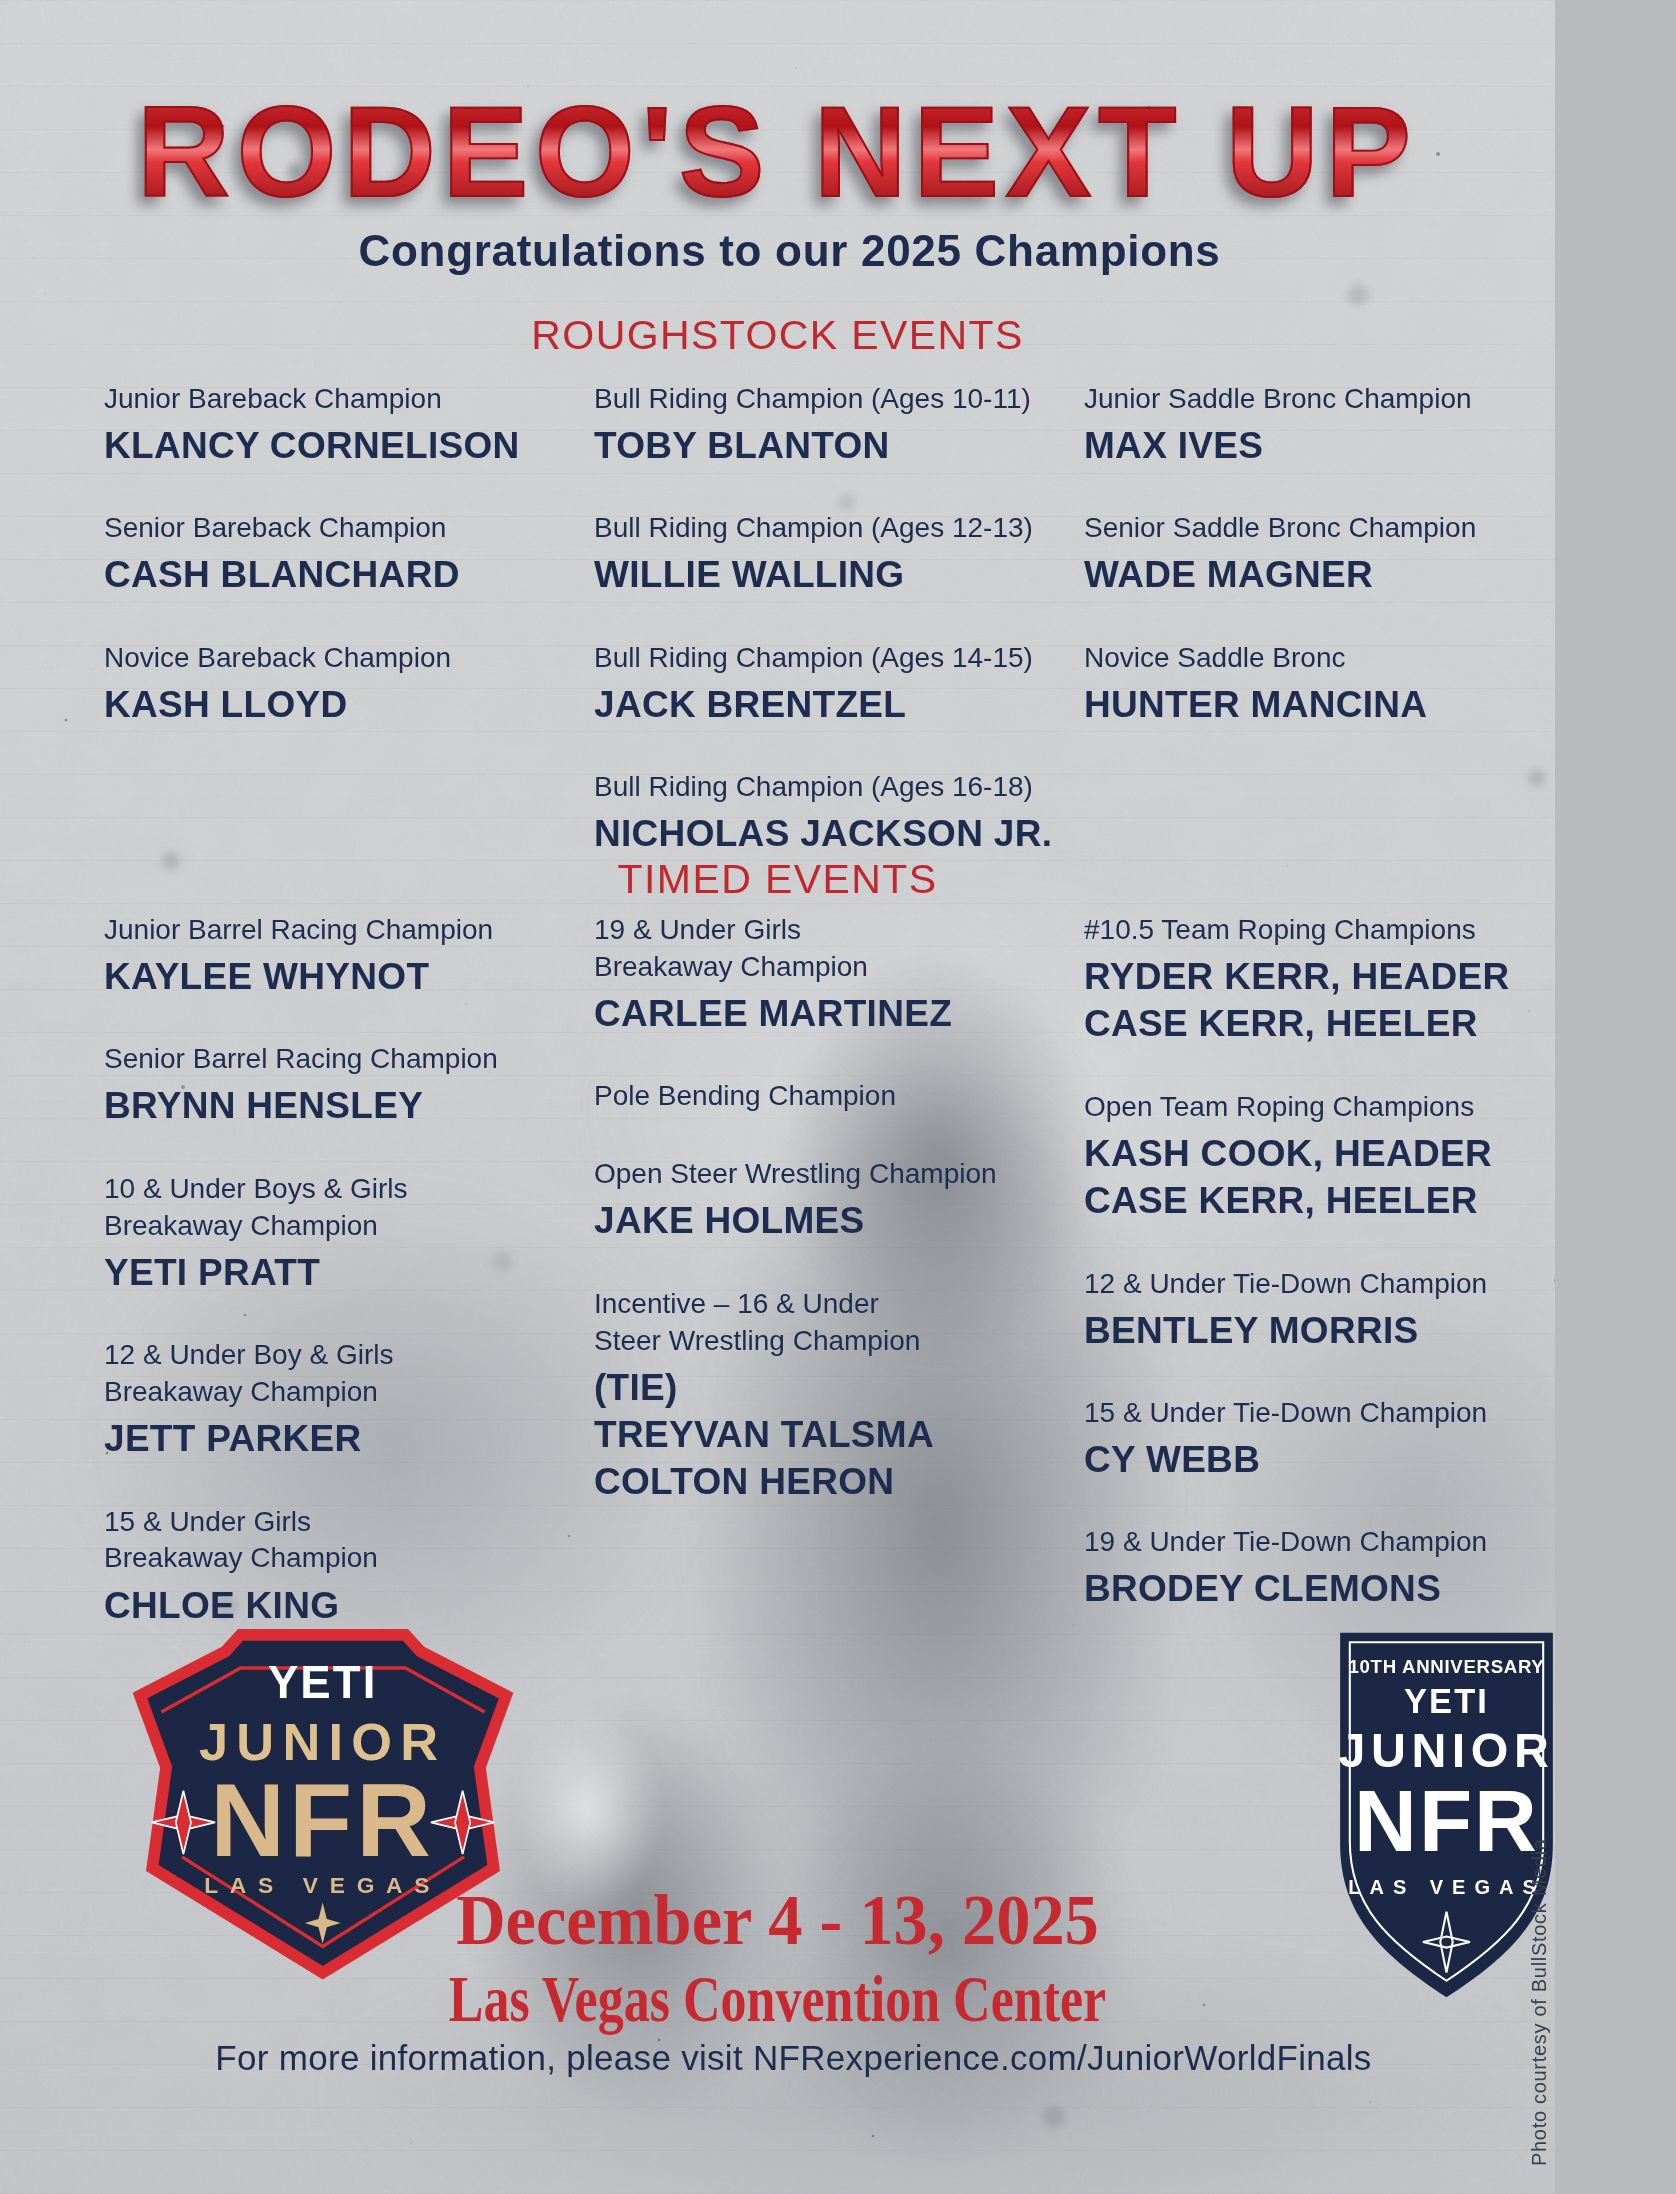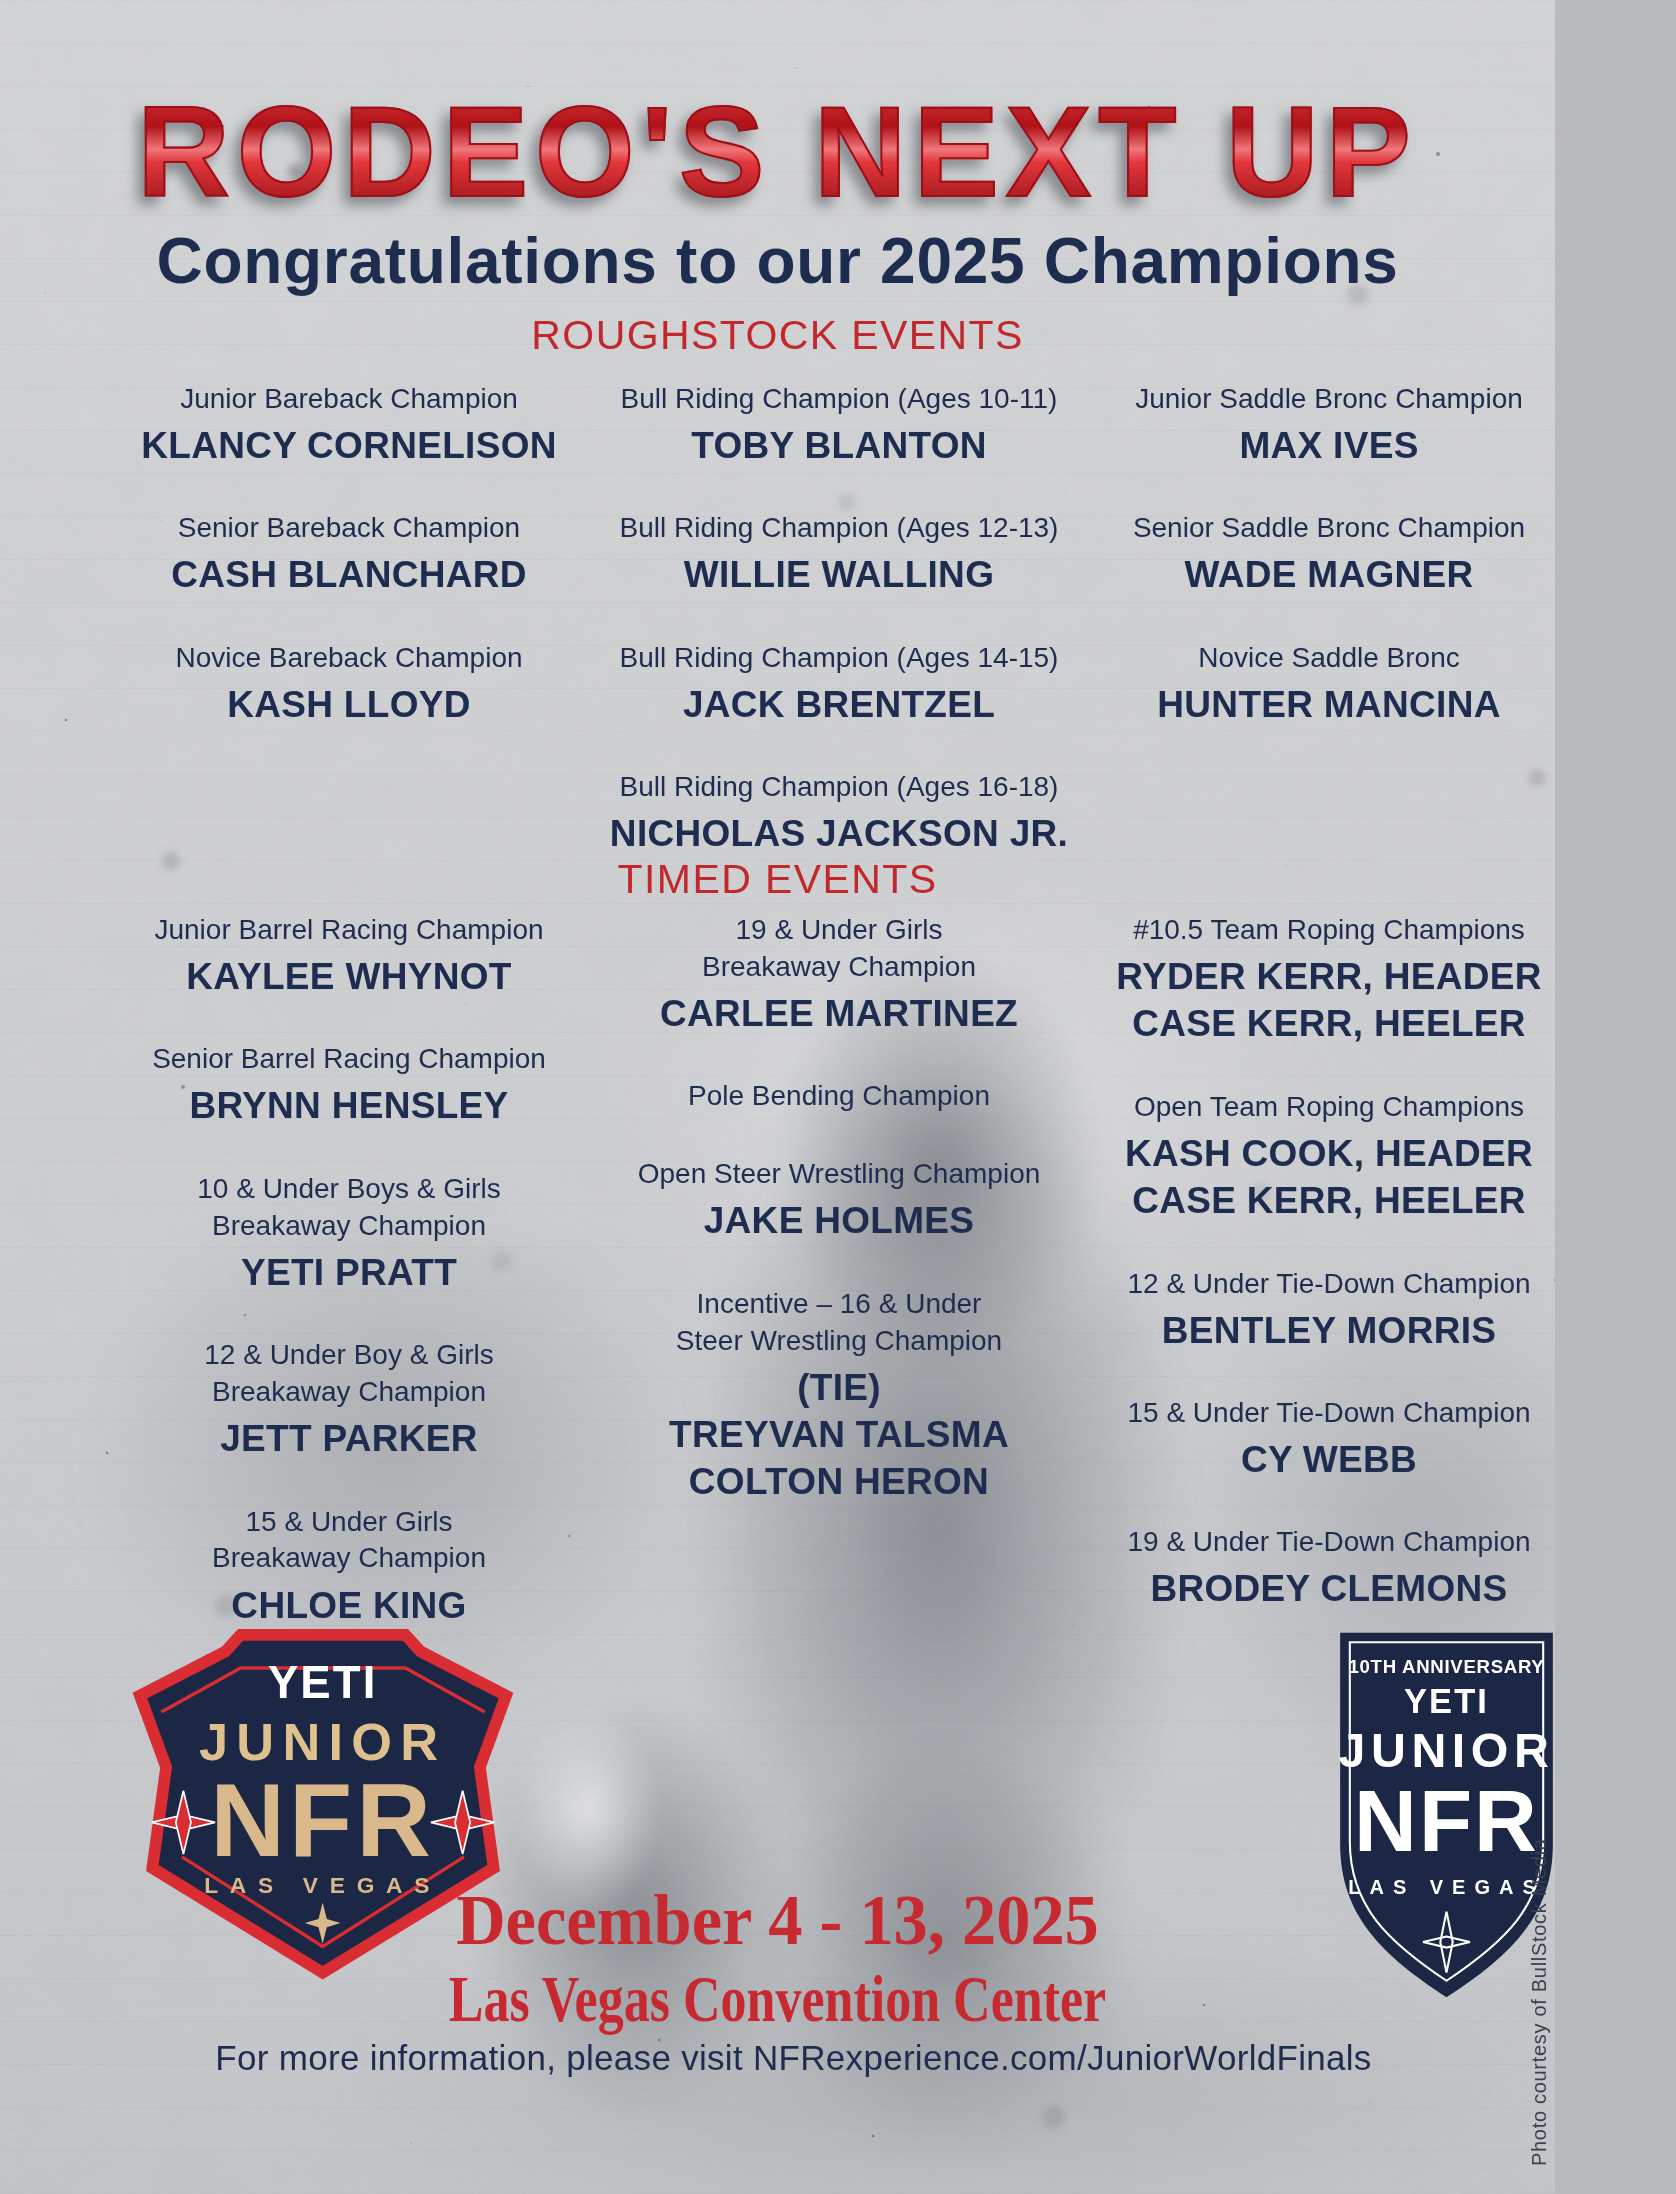--- a/index.html
+++ b/index.html
@@ -53,28 +53,28 @@
   .g-pale{left:587px;top:863px;width:759px;height:483px;background:radial-gradient(ellipse,rgba(232,233,235,.55),rgba(232,233,235,0) 72%);filter:blur(28px);}
   
   .center{position:absolute;left:0;width:100%;text-align:center;}
   .title{
     top:88px;font-weight:700;font-size:128px;line-height:1;letter-spacing:7px;
     background:linear-gradient(180deg,#d4353b 0%,#b01218 30%,#f0777b 48%,#e2373c 58%,#8f0e13 100%);
     -webkit-background-clip:text;background-clip:text;color:transparent;
     -webkit-text-stroke:2.1px #9a1218;
     filter:drop-shadow(-7px 8.3px 6.2px rgba(70,72,80,.55));
   }
-  .subtitle{top:228px;font-weight:700;font-size:64px;line-height:1.05;color:#1e2c4f;letter-spacing:0.7px;}
+  .subtitle{top:228px;font-weight:700;font-size:44px;line-height:1.05;color:#1e2c4f;letter-spacing:0.7px;padding-left:12px;}
   .sec-head{font-weight:400;font-size:41px;letter-spacing:1.4px;color:#c1272d;}
   .sec-head.rough{top:312px;}
   .sec-head.timed{top:856px;}
   .grid{position:absolute;left:104px;width:1470px;display:flex;}
   .grid.rough{top:381px;}
   .grid.timed{top:912px;}
-  .col{width:490px;text-align:center;}
+  .col{width:490px;}
   .entry{margin-bottom:41px;}
   .entry-label{font-size:28px;line-height:1.32;color:#1e2c4f;}
   .entry-name{font-size:37px;line-height:1.28;font-weight:700;color:#1e2c4f;margin-top:4.1px;letter-spacing:0.3px;}
   
   .dates{top:1879px;font-family:"Liberation Serif",serif;font-weight:700;font-size:72px;color:#c62a30;transform:scaleX(.95);transform-origin:center;}
   .venue{top:1962px;font-family:"Liberation Serif",serif;font-weight:700;font-size:65px;color:#c62a30;transform:scaleX(.80);transform-origin:center;}
   .info{top:2038px;font-size:35px;color:#1e2c4f;letter-spacing:0.3px;padding-left:16px;}
   .credit{position:absolute;right:4.1px;bottom:28px;height:400px;writing-mode:vertical-rl;transform:rotate(180deg);font-size:20px;color:#39404e;letter-spacing:0.7px;}
   
   .badge{position:absolute;}

